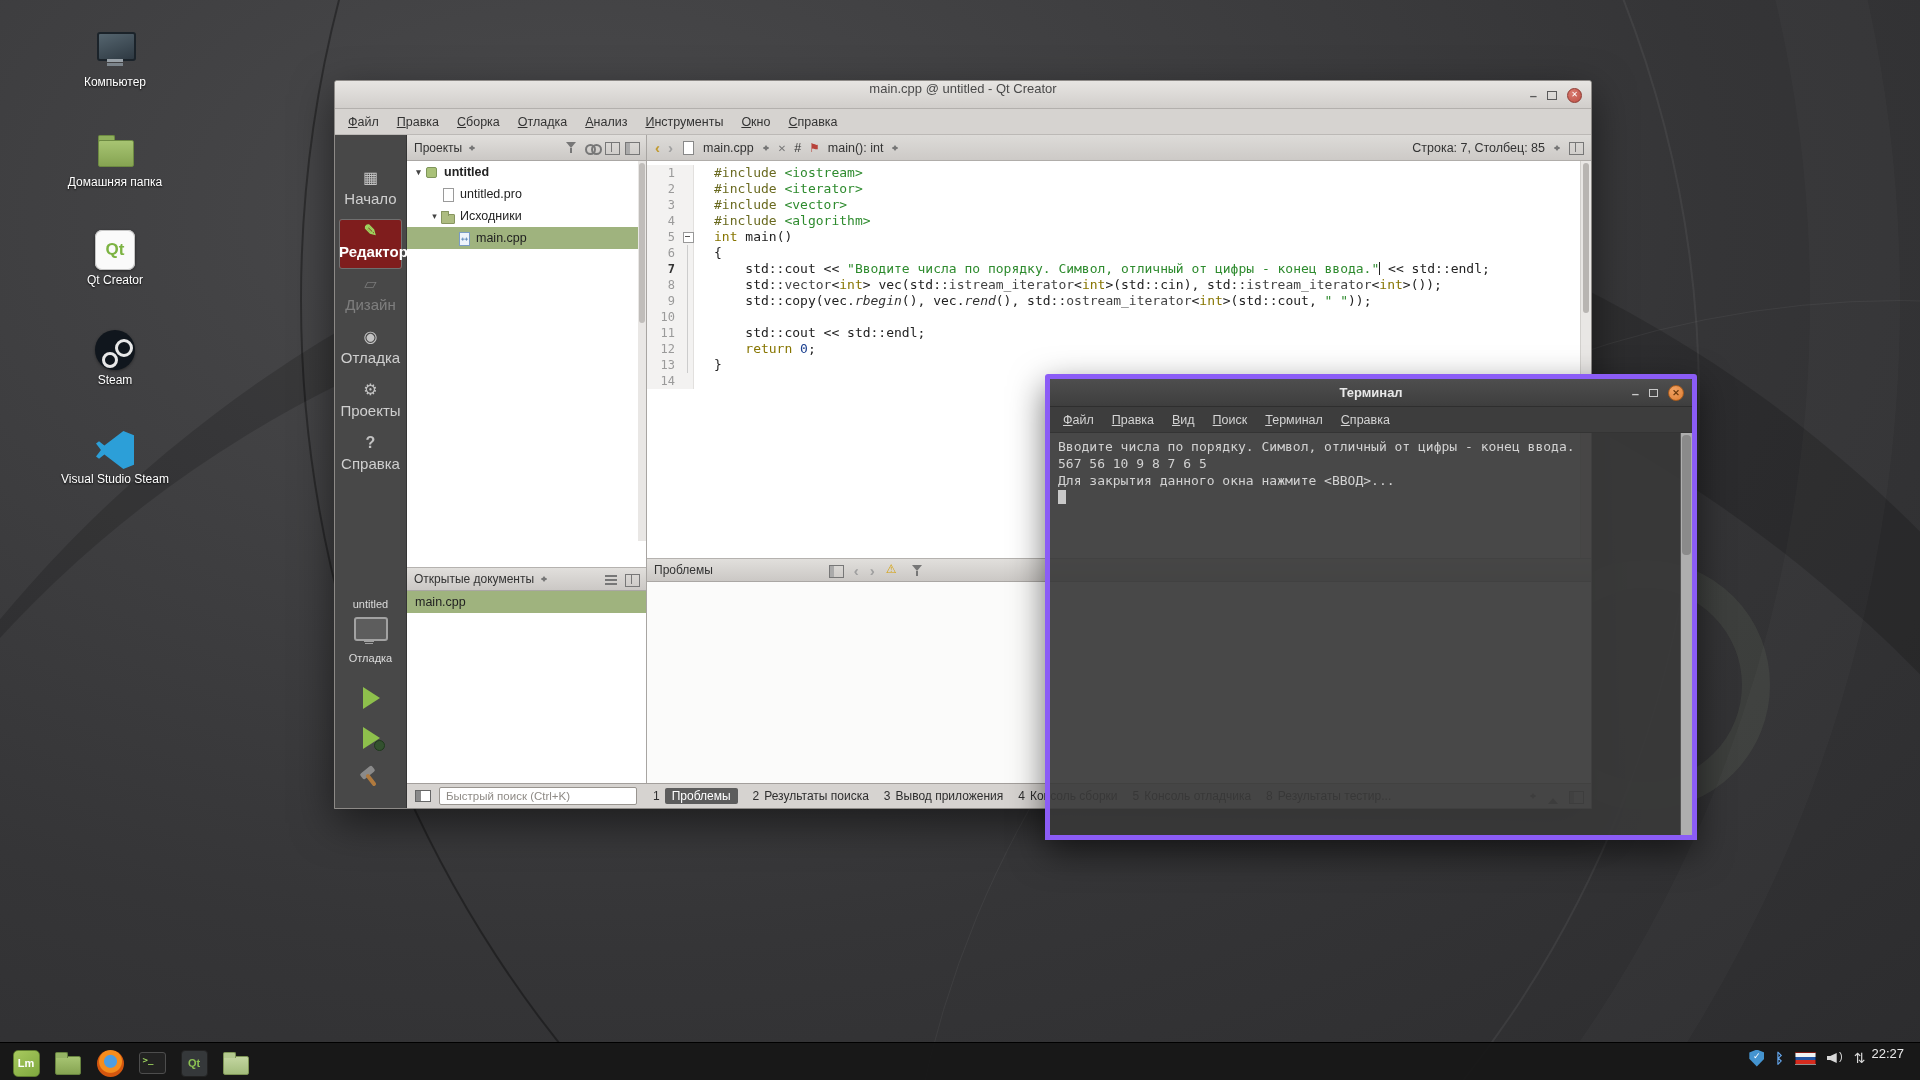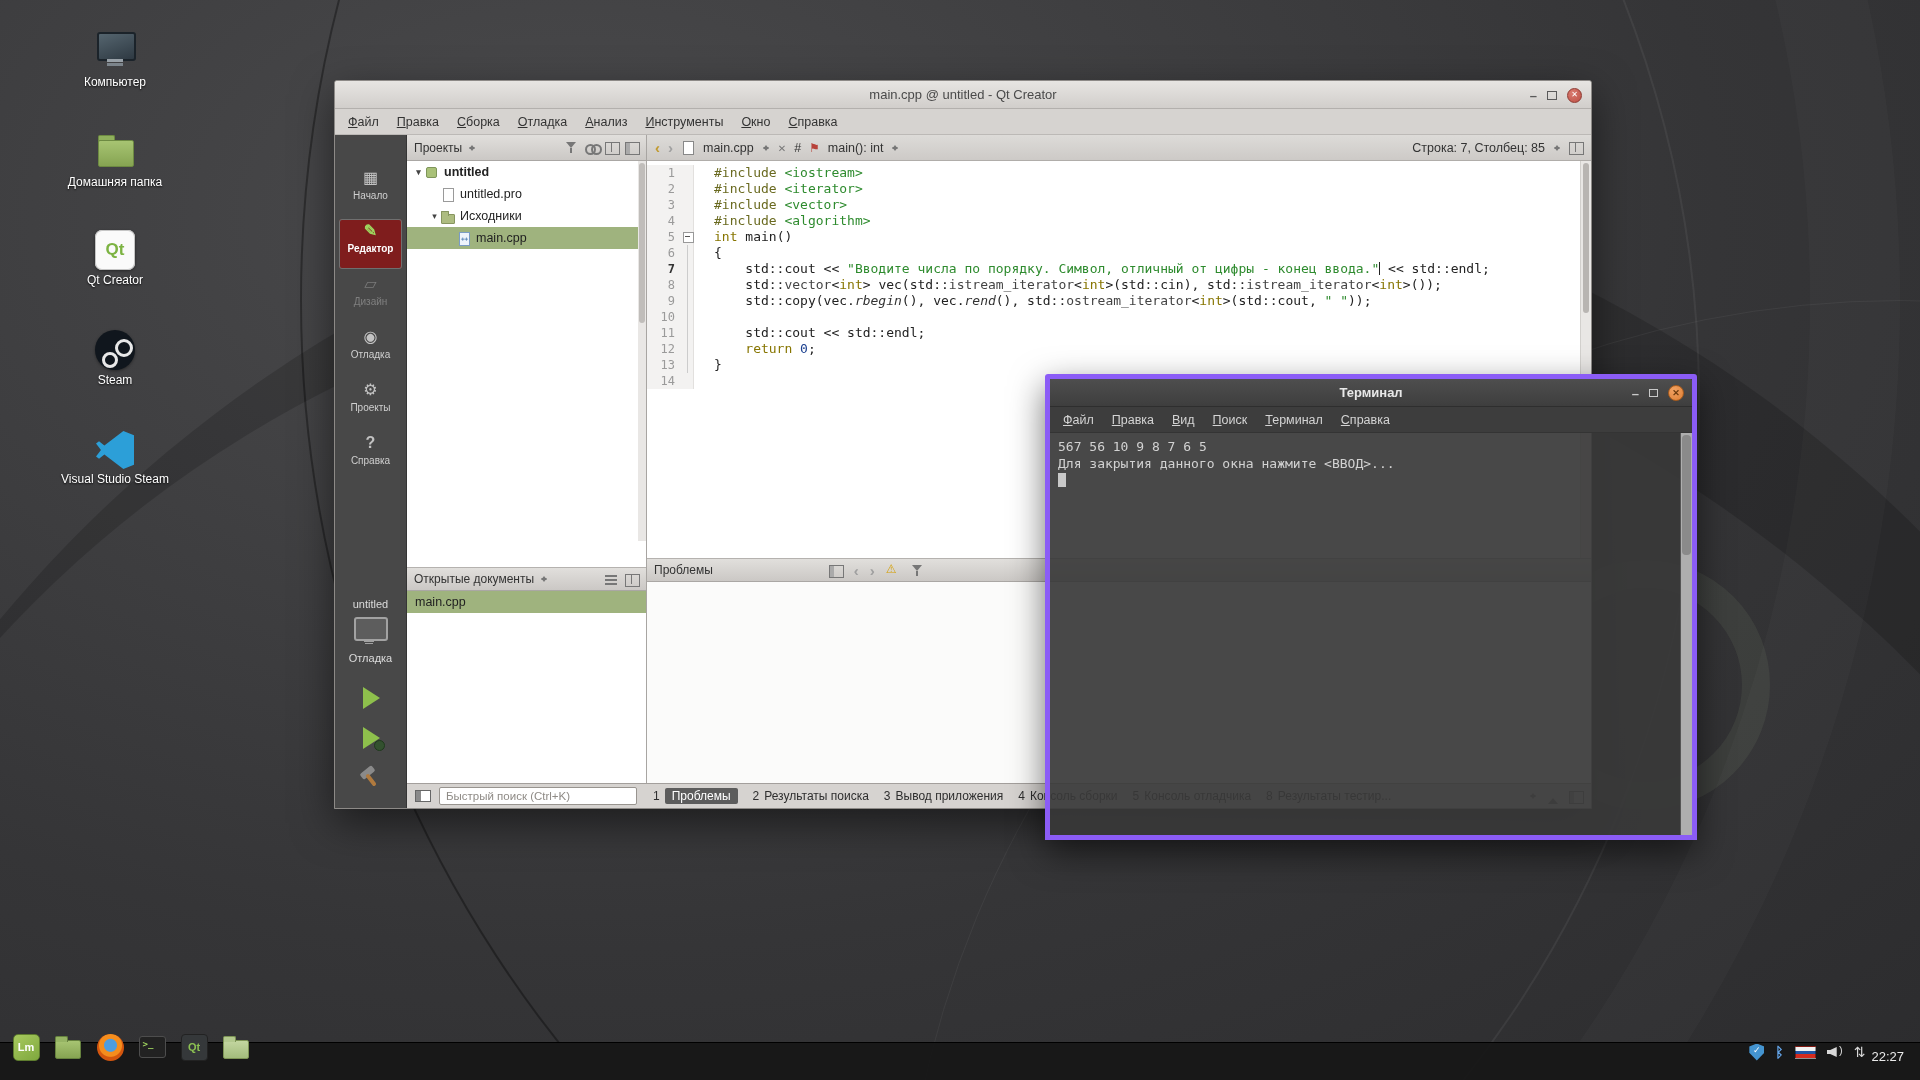--- a/index.html
+++ b/index.html
@@ -27,35 +27,35 @@
   .dart-home::after{content:"";position:absolute;left:5px;top:12px;width:34px;height:25px;background:linear-gradient(#a7c472,#86a452);border:1px solid #6d8a42;border-radius:2px;}
   .dart-qtcreator{background:#fafafa;border-radius:7px;width:40px;height:40px;margin-top:2px;box-shadow:inset 0 0 0 1px #c5c5c5,0 1px 3px rgba(0,0,0,.4);}
   .dart-qtcreator::after{content:"Qt";position:absolute;left:0;right:0;top:10px;text-align:center;font-weight:bold;font-size:17px;color:#7cb342;}
   .dart-steam{background:#10161d;border-radius:50%;width:40px;height:40px;margin-top:2px;box-shadow:0 1px 3px rgba(0,0,0,.4);}
   .dart-steam::before{content:"";position:absolute;left:7px;top:22px;width:10px;height:10px;border-radius:50%;border:3px solid #e8e8e8;}
   .dart-steam::after{content:"";position:absolute;left:20px;top:9px;width:12px;height:12px;border-radius:50%;border:3px solid #e8e8e8;}
   .dart-vscode{width:38px;height:38px;margin:3px auto 0;background:#2c9fd8;clip-path:polygon(72% 0,100% 11%,100% 89%,72% 100%,22% 62%,8% 73%,0 67%,13% 50%,0 33%,8% 27%,22% 38%);}
 
   
   .qtc{position:absolute;left:334px;top:80px;width:1258px;height:729px;z-index:10;background:#d6d3d0;border:1px solid #8d8a87;border-radius:3px 3px 0 0;box-shadow:0 14px 40px rgba(0,0,0,.5);}
-  .qtc-title{position:absolute;left:0;top:0;right:0;height:28px;background:linear-gradient(#e7e5e2,#d1cecb);border-bottom:1px solid #b3b0ad;border-radius:2px 2px 0 0;display:flex;align-items:center;justify-content:center;}
+  .qtc-title{position:absolute;left:0;top:0;right:0;height:28px;background:linear-gradient(#e7e5e2,#d1cecb);border-bottom:1px solid #b3b0ad;border-radius:2px 2px 0 0;display:flex;align-items:flex-start;justify-content:center;}
   .qtc-title-text{font-size:13px;color:#4a4a4a;}
   .wbtns{position:absolute;right:9px;top:0;height:28px;display:flex;align-items:center;gap:10px;}
   .wb{cursor:default;}
   .wb-min::before{content:"–";font-weight:bold;color:#5a5a5a;font-size:13px;}
   .wb-max{width:10px;height:9px;border:1px solid #5a5a5a;}
   .wb-close{width:15px;height:15px;border-radius:50%;background:radial-gradient(circle at 35% 30%,#d97b70,#bd4f44);border:1px solid #8e3a32;position:relative;}
   .wb-close::before{content:"✕";position:absolute;left:0;right:0;top:1px;text-align:center;font-size:8px;color:#fff;}
   .qtc-menubar{position:absolute;left:0;top:28px;right:0;height:26px;background:#d6d3d0;border-bottom:1px solid #bcb9b6;display:flex;align-items:center;padding:0 4px;}
   .menu-item{display:inline-block;padding:3px 9px;font-size:12.5px;color:#333;cursor:default;}
   .menu-item::first-letter{text-decoration:underline;}
 
   
   .qtc-modebar{position:absolute;left:0;top:54px;bottom:0;width:72px;background:#484848;border-right:1px solid #353535;}
-  .mode-item{position:absolute;left:4px;right:4px;height:50px;text-align:center;color:#cfcfcf;font-size:10px;border-radius:3px;cursor:default;}
+  .mode-item{position:absolute;left:4px;right:4px;height:50px;text-align:center;color:#cfcfcf;font-size:15px;border-radius:3px;cursor:default;}
   .micon{height:24px;line-height:24px;font-size:16px;color:#c2c2c2;}
   .micon-welcome::before{content:"▦";}
   .micon-edit::before{content:"✎";}
   .micon-design::before{content:"▱";}
   .micon-debug::before{content:"◉";}
   .micon-projects::before{content:"⚙";}
   .micon-help::before{content:"?";font-weight:bold;}
   .mode-item.active{background:#7f1d1d;box-shadow:inset 0 0 0 1px #6f6f6f;color:#fff;font-weight:bold;}
   .mode-item.active .micon{color:#9fd65e;}
   .mode-item.disabled{opacity:.4;}
@@ -171,21 +171,21 @@
   .twb-close::before{content:"✕";position:absolute;left:0;right:0;top:2px;text-align:center;font-size:9px;color:#6b3a0e;font-weight:bold;}
   .term-menu{height:26px;background:#3d3d3d;display:flex;align-items:center;padding:0 4px;border-bottom:1px solid #343434;}
   .term-menu .menu-item{color:#d4d4d4;}
   .term-content{position:absolute;left:0;right:12px;top:54px;bottom:0;padding:5px 8px;font:13px "DejaVu Sans Mono",monospace;color:#d2d2d2;line-height:17px;}
   .tline{white-space:pre;}
   .tcursor{display:inline-block;width:8px;height:14px;background:#c9c9c9;vertical-align:-2px;}
   .term-scroll{position:absolute;top:54px;right:0;bottom:0;width:12px;background:rgba(195,195,195,0.85);border-left:1px solid #555;}
   .term-scroll .handle{position:absolute;left:1px;right:1px;top:2px;height:120px;background:#8a8a8a;border-radius:4px;}
 
   
-  .taskbar{position:absolute;left:0;bottom:0;width:1920px;height:38px;background:rgba(24,24,24,0.97);z-index:50;display:flex;align-items:flex-end;padding:16px 8px;border-top:1px solid #000;}
+  .taskbar{position:absolute;left:0;bottom:0;width:1920px;height:38px;background:rgba(24,24,24,0.97);z-index:50;display:flex;align-items:flex-start;padding:3px 8px;border-top:1px solid #000;}
   .app-slot{width:36px;height:34px;display:flex;align-items:center;justify-content:center;border-radius:3px;cursor:default;}
   .appicon{position:relative;}
   .app-menu{width:27px;height:27px;border-radius:5px;background:linear-gradient(145deg,#a7c95e,#7fa83e);border:1px solid #5e7c2e;}
   .app-menu::after{content:"Lm";position:absolute;left:0;right:0;top:6px;text-align:center;font:bold 11px "Liberation Sans",sans-serif;color:#fff;}
   .app-files{width:26px;height:19px;background:linear-gradient(#a7c472,#86a452);border:1px solid #66823e;border-radius:2px;margin-top:4px;}
   .app-files::before{content:"";position:absolute;left:-1px;top:-5px;width:11px;height:5px;background:#96b464;border:1px solid #66823e;border-bottom:none;border-radius:2px 2px 0 0;}
   .app-firefox{width:27px;height:27px;border-radius:50%;background:radial-gradient(circle at 50% 42%,#4d9de0 0 6px,#f58d1d 7px 11px,#d4560e 12px);}
   .app-terminal{width:27px;height:22px;background:#222;border:1px solid #4d4d4d;border-radius:3px;}
   .app-terminal::after{content:">_";position:absolute;left:3px;top:2px;font:bold 9px "DejaVu Sans Mono",monospace;color:#9fd65e;}
   .app-qtcreator{width:27px;height:27px;background:#35383a;border-radius:4px;border:1px solid #222;}
@@ -500,20 +500,21 @@
   </div>
   <div class="term-menu">
       <span class="menu-item">Файл</span>
       <span class="menu-item">Правка</span>
       <span class="menu-item">Вид</span>
       <span class="menu-item">Поиск</span>
       <span class="menu-item">Терминал</span>
       <span class="menu-item">Справка</span>
     </div>
   <div class="term-content">
+      <div class="tline">Вводите числа по порядку. Символ, отличный от цифры - конец ввода.</div>
       <div class="tline">567 56 10 9 8 7 6 5</div>
       <div class="tline">Для закрытия данного окна нажмите &lt;ВВОД&gt;...</div>
       <div class="tline"><span class="tcursor"></span></div>
     </div>
   <div class="term-scroll">
       <div class="handle"></div>
     </div>
 </div>
 
 <div class="taskbar">

